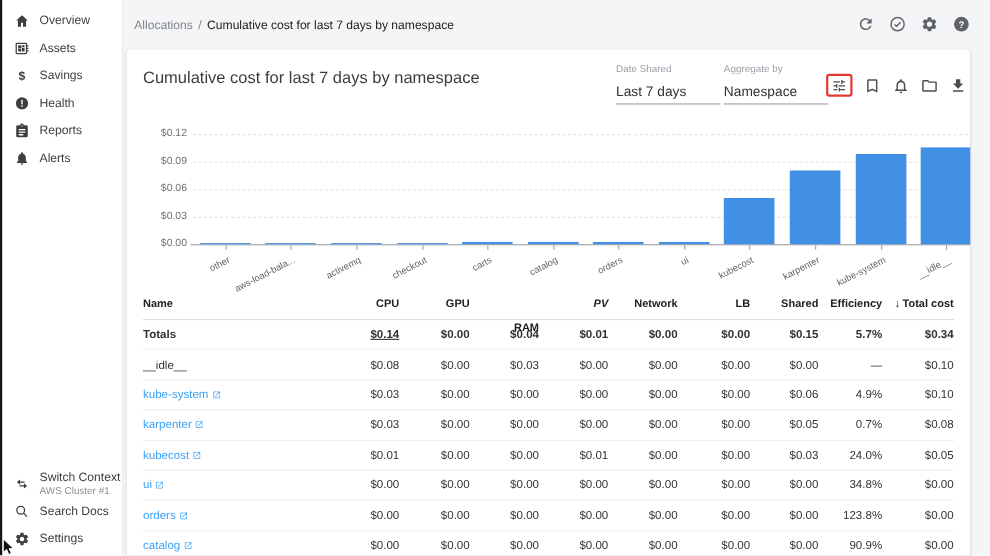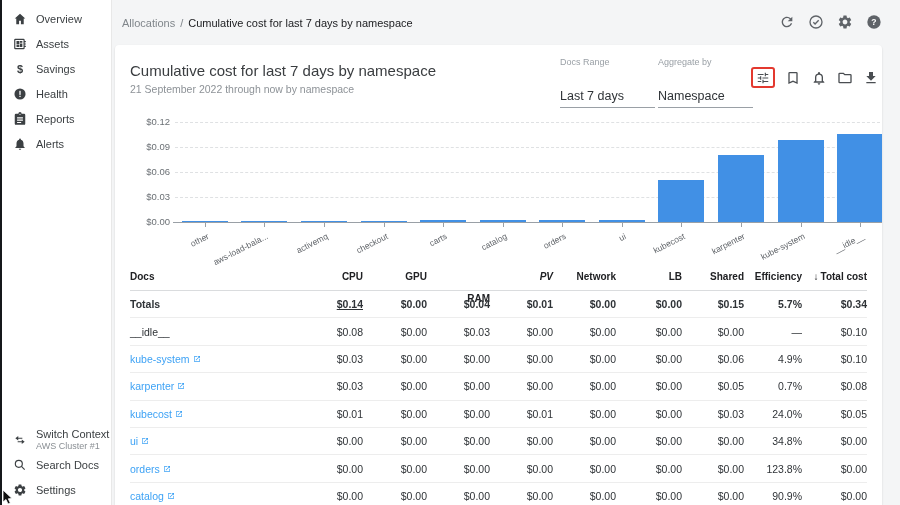--- a/index.html
+++ b/index.html
@@ -31,21 +31,21 @@
   .hdr-icon { width:16px; height:16px; color:#5f6368; cursor:pointer; }
   .hdr-icon svg { width:16px; height:16px; }
 
   
   #card { position:absolute; left:115px; top:45px; width:767px; height:460px; background:#fff; border-radius:4px 4px 0 0; box-shadow:0 1px 2px rgba(0,0,0,.15); overflow:hidden; }
   #report-title { position:absolute; left:15px; top:17px; font-size:15px; color:#3a3d40; }
   #report-subtitle { position:absolute; left:15px; top:38px; font-size:10.5px; color:#8d9297; }
 
   .select-group { position:absolute; top:12px; width:95px; }
   .select-label { font-size:9px; color:#9aa0a6; }
-  .select-value { font-size:12.5px; color:#2f3337; margin-top:22px; padding-bottom:4px; border-bottom:1px solid #9aa0a6; cursor:pointer; }
+  .select-value { font-size:12.5px; color:#2f3337; margin-top:9px; padding-bottom:4px; border-bottom:1px solid #9aa0a6; cursor:pointer; }
   #date-range-group { left:445px; }
   #aggregate-group { left:543px; }
 
   #toolbar { position:absolute; left:636px; top:22px; display:flex; align-items:center; gap:10px; }
   .tb-icon { width:16px; height:16px; color:#4a4e52; cursor:pointer; }
   .tb-icon svg { width:16px; height:16px; }
   .tb-box { width:24px; height:21px; border:2px solid #e3392f; border-radius:3px; display:flex; align-items:center; justify-content:center; }
   .tb-box .tb-icon { width:14px; height:14px; }
   .tb-box .tb-icon svg { width:14px; height:14px; }
 
@@ -184,24 +184,23 @@
           <path d="M19.14 12.94c.04-.3.06-.61.06-.94 0-.32-.02-.64-.07-.94l2.03-1.58a.49.49 0 0 0 .12-.61l-1.92-3.32a.49.49 0 0 0-.59-.22l-2.39.96c-.5-.38-1.03-.7-1.62-.94l-.36-2.54a.48.48 0 0 0-.48-.41h-3.84c-.24 0-.43.17-.47.41l-.36 2.54c-.59.24-1.13.57-1.62.94l-2.39-.96a.49.49 0 0 0-.59.22L2.74 8.87c-.12.21-.08.47.12.61l2.03 1.58c-.05.3-.09.63-.09.94s.02.64.07.94l-2.03 1.58a.49.49 0 0 0-.12.61l1.92 3.32c.12.22.37.29.59.22l2.39-.96c.5.38 1.03.7 1.62.94l.36 2.54c.05.24.24.41.48.41h3.84c.24 0 .44-.17.47-.41l.36-2.54c.59-.24 1.13-.56 1.62-.94l2.39.96c.22.08.47 0 .59-.22l1.92-3.32c.12-.22.07-.47-.12-.61l-2.01-1.58zM12 15.6A3.6 3.6 0 0 1 8.4 12c0-1.98 1.62-3.6 3.6-3.6s3.6 1.62 3.6 3.6-1.62 3.6-3.6 3.6z" fill="currentColor"></path>
         </svg></span>
       <span class="hdr-icon"><svg viewBox="0 0 24 24">
           <circle cx="12" cy="12" r="10" fill="currentColor"></circle>
           <text x="12" y="17" font-size="13" font-weight="bold" text-anchor="middle" fill="#fff" font-family="Liberation Sans, sans-serif">?</text>
         </svg></span>
     </div>
 
   <div id="card">
     <div id="report-title">Cumulative cost for last 7 days by namespace</div>
-    <div id="report-subtitle">21 September 2022 through now by namespace</div>
 
     <div class="select-group" id="date-range-group">
-      <div class="select-label">Docs Range</div>
+      <div class="select-label">Date Shared</div>
       <div class="select-value">Last 7 days</div>
     </div>
     <div class="select-group" id="aggregate-group">
       <div class="select-label">Aggregate by</div>
       <div class="select-value">Namespace</div>
     </div>
 
     <div id="toolbar">
         <span class="tb-box" style="border-color: rgb(227, 57, 47);">
           <span class="tb-icon"><svg viewBox="0 0 24 24">
@@ -266,21 +265,21 @@
         <div class="bar" style="left: 647.625px; width: 46px; top: 95px; height: 82px; background: rgb(65, 144, 229);"></div>
         <div class="xtick-mark" style="left: 670.625px;"></div>
         <div class="xlabel" style="left: 571.625px; top: 186px;">kube-system</div>
         <div class="bar" style="left: 707.208px; width: 46px; top: 89px; height: 88px; background: rgb(65, 144, 229);"></div>
         <div class="xtick-mark" style="left: 730.208px;"></div>
         <div class="xlabel" style="left: 631.208px; top: 186px;">__idle__</div>
       </div>
 
     <div id="table">
         <div class="t-row t-head">
-          <div class="t-name">Docs</div>
+          <div class="t-name">Name</div>
           <div class="t-cell" style="flex-basis: 62px;">CPU</div>
           <div class="t-cell" style="flex-basis: 64px;">GPU</div>
           <div class="t-cell" style="flex-basis: 63px; margin-top: 44px;">RAM</div>
           <div class="t-cell" style="flex-basis: 63px; font-style: italic;">PV</div>
           <div class="t-cell" style="flex-basis: 63px;">Network</div>
           <div class="t-cell" style="flex-basis: 66px;">LB</div>
           <div class="t-cell" style="flex-basis: 62px;">Shared</div>
           <div class="t-cell" style="flex-basis: 58px;">Efficiency</div>
           <div class="t-cell" style="flex-basis: 65px; justify-content: flex-end; display: flex;">
             <span class="sort-arrow">↓</span>

